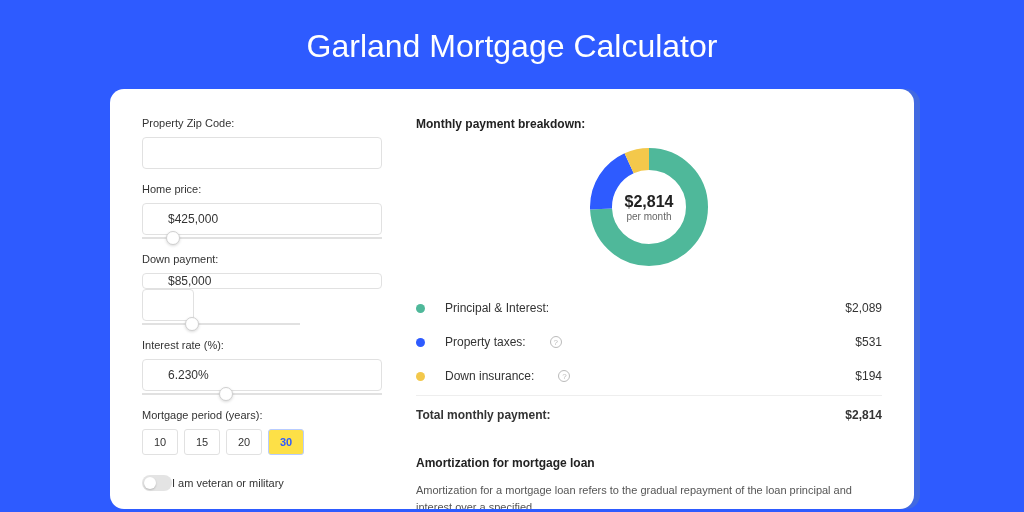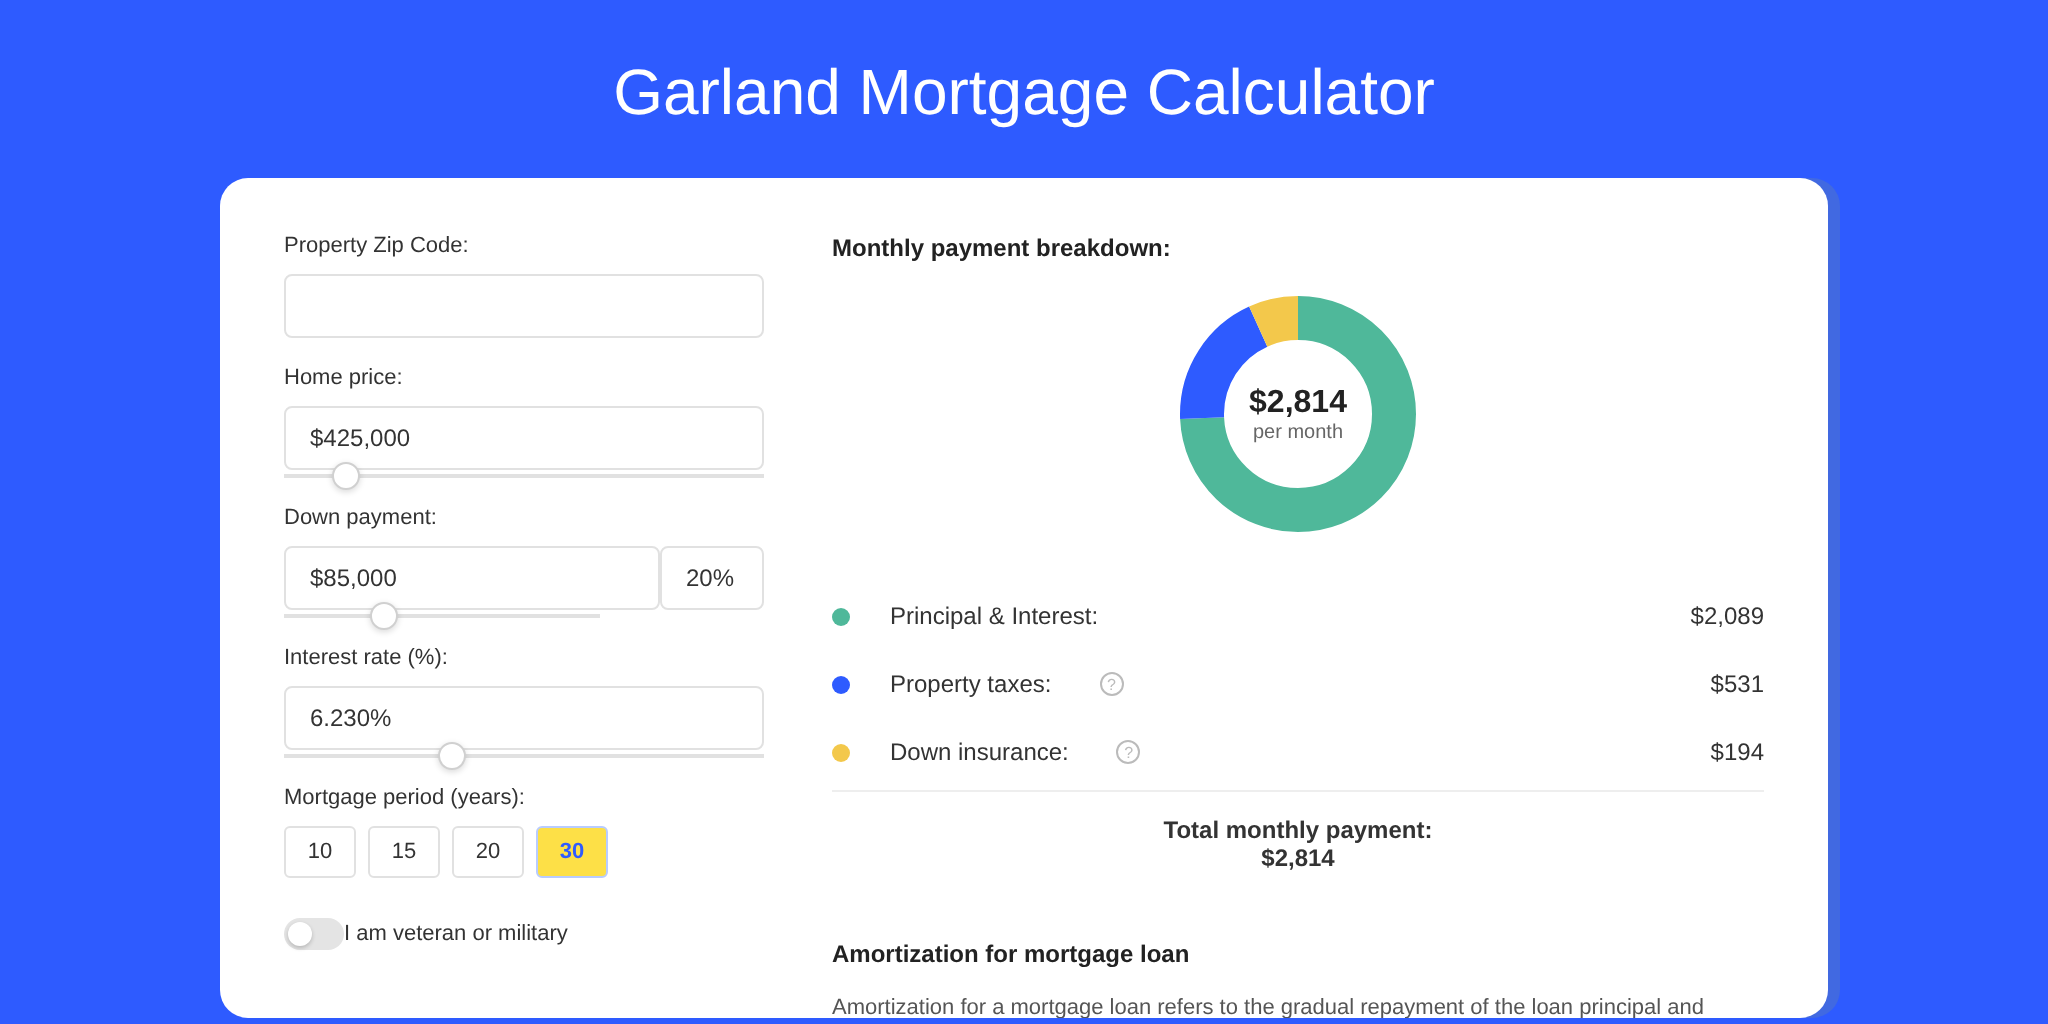--- a/index.html
+++ b/index.html
@@ -3,46 +3,46 @@
 <meta charset="utf-8">
 <style>
   * { box-sizing: border-box; margin: 0; padding: 0; font-family: -apple-system, BlinkMacSystemFont, "Segoe UI", Arial, sans-serif; }
   body { width: 1024px; height: 512px; background: #2e5bff; overflow: hidden; position: relative; }
   .page-title { color: #fff; text-align: center; font-size: 32px; font-weight: 400; padding: 28px 0 24px; }
   .card-wrap { padding: 0 110px; }
   .card { background: #fff; border-radius: 14px; padding: 28px 32px 0; display: flex; gap: 34px; box-shadow: 6px 0 0 #4169e1; height: 420px; overflow: hidden; }
   .left { width: 240px; flex-shrink: 0; }
   .right { flex: 1; }
   .field-label { font-size: 11px; color: #333; margin-bottom: 8px; }
-  .text-input { width: 100%; height: 32px; border: 1px solid #e1e1e1; border-radius: 4px; padding: 0 12px; font-size: 12px; color: #333; }
+  .text-input { width: 100%; height: 32px; border: 1px solid #e1e1e1; border-radius: 4px; padding: 0 25px; font-size: 12px; color: #333; }
   .field { margin-bottom: 14px; position: relative; }
   .slider-track { height: 2px; background: #e1e1e1; position: relative; margin-top: 2px; }
   .slider-thumb { width: 14px; height: 14px; background: #fff; border: 1px solid #d0d0d0; border-radius: 50%; position: absolute; top: -6px; box-shadow: 0 1px 3px rgba(0,0,0,0.15); }
-  .row-2 { display: flex; gap: 0; }
+  .row-2 { display: flex; gap: 0; flex-direction: column; }
   .row-2 .text-input:first-child { flex: 1; }
   .row-2 .text-input:last-child { width: 52px; }
   .period-row { display: flex; gap: 6px; }
   .period-btn { width: 36px; height: 26px; border: 1px solid #e1e1e1; border-radius: 3px; background: #fff; font-size: 11px; color: #333; display: flex; align-items: center; justify-content: center; cursor: pointer; }
   .period-btn.active { background: #fde047; border-color: #b8ccff; color: #2e5bff; font-weight: 600; }
   .toggle-row { display: flex; align-items: center; margin-top: 20px; }
   .toggle { width: 30px; height: 16px; background: #e4e4e4; border-radius: 10px; position: relative; cursor: pointer; }
   .toggle-knob { width: 12px; height: 12px; background: #fff; border-radius: 50%; position: absolute; top: 2px; left: 2px; box-shadow: 0 1px 2px rgba(0,0,0,0.2); }
   .toggle-label { font-size: 11px; color: #333; }
   .section-title { font-size: 12px; font-weight: 700; color: #222; margin-bottom: 16px; }
   .donut-wrap { display: flex; justify-content: center; margin-bottom: 24px; }
   .donut { position: relative; width: 120px; height: 120px; }
   .donut svg { transform: rotate(-90deg); }
   .donut-center { position: absolute; inset: 0; display: flex; flex-direction: column; align-items: center; justify-content: center; }
   .donut-amount { font-size: 16px; font-weight: 700; color: #222; }
   .donut-sub { font-size: 10px; color: #666; }
   .breakdown-row { display: flex; align-items: center; justify-content: space-between; padding: 10px 0; font-size: 12px; color: #333; }
   .breakdown-left { display: flex; align-items: center; gap: 20px; }
   .dot { width: 9px; height: 9px; border-radius: 50%; }
   .help-icon { width: 12px; height: 12px; border: 1px solid #bbb; border-radius: 50%; display: inline-flex; align-items: center; justify-content: center; font-size: 8px; color: #bbb; margin-left: 4px; }
-  .total-row { font-weight: 700; border-top: 1px solid #eee; margin-top: 2px; padding-top: 12px; flex-direction: column; }
+  .total-row { font-weight: 700; border-top: 1px solid #eee; margin-top: 2px; padding-top: 12px; }
   .amort-title { font-size: 12px; font-weight: 700; color: #222; margin-top: 24px; margin-bottom: 12px; }
   .amort-body { font-size: 11px; color: #555; line-height: 1.5; }
 </style>
 </head>
 <body>
 
 <h1 class="page-title">Garland Mortgage Calculator</h1>
 
 <div class="card-wrap">
   <div class="card">

